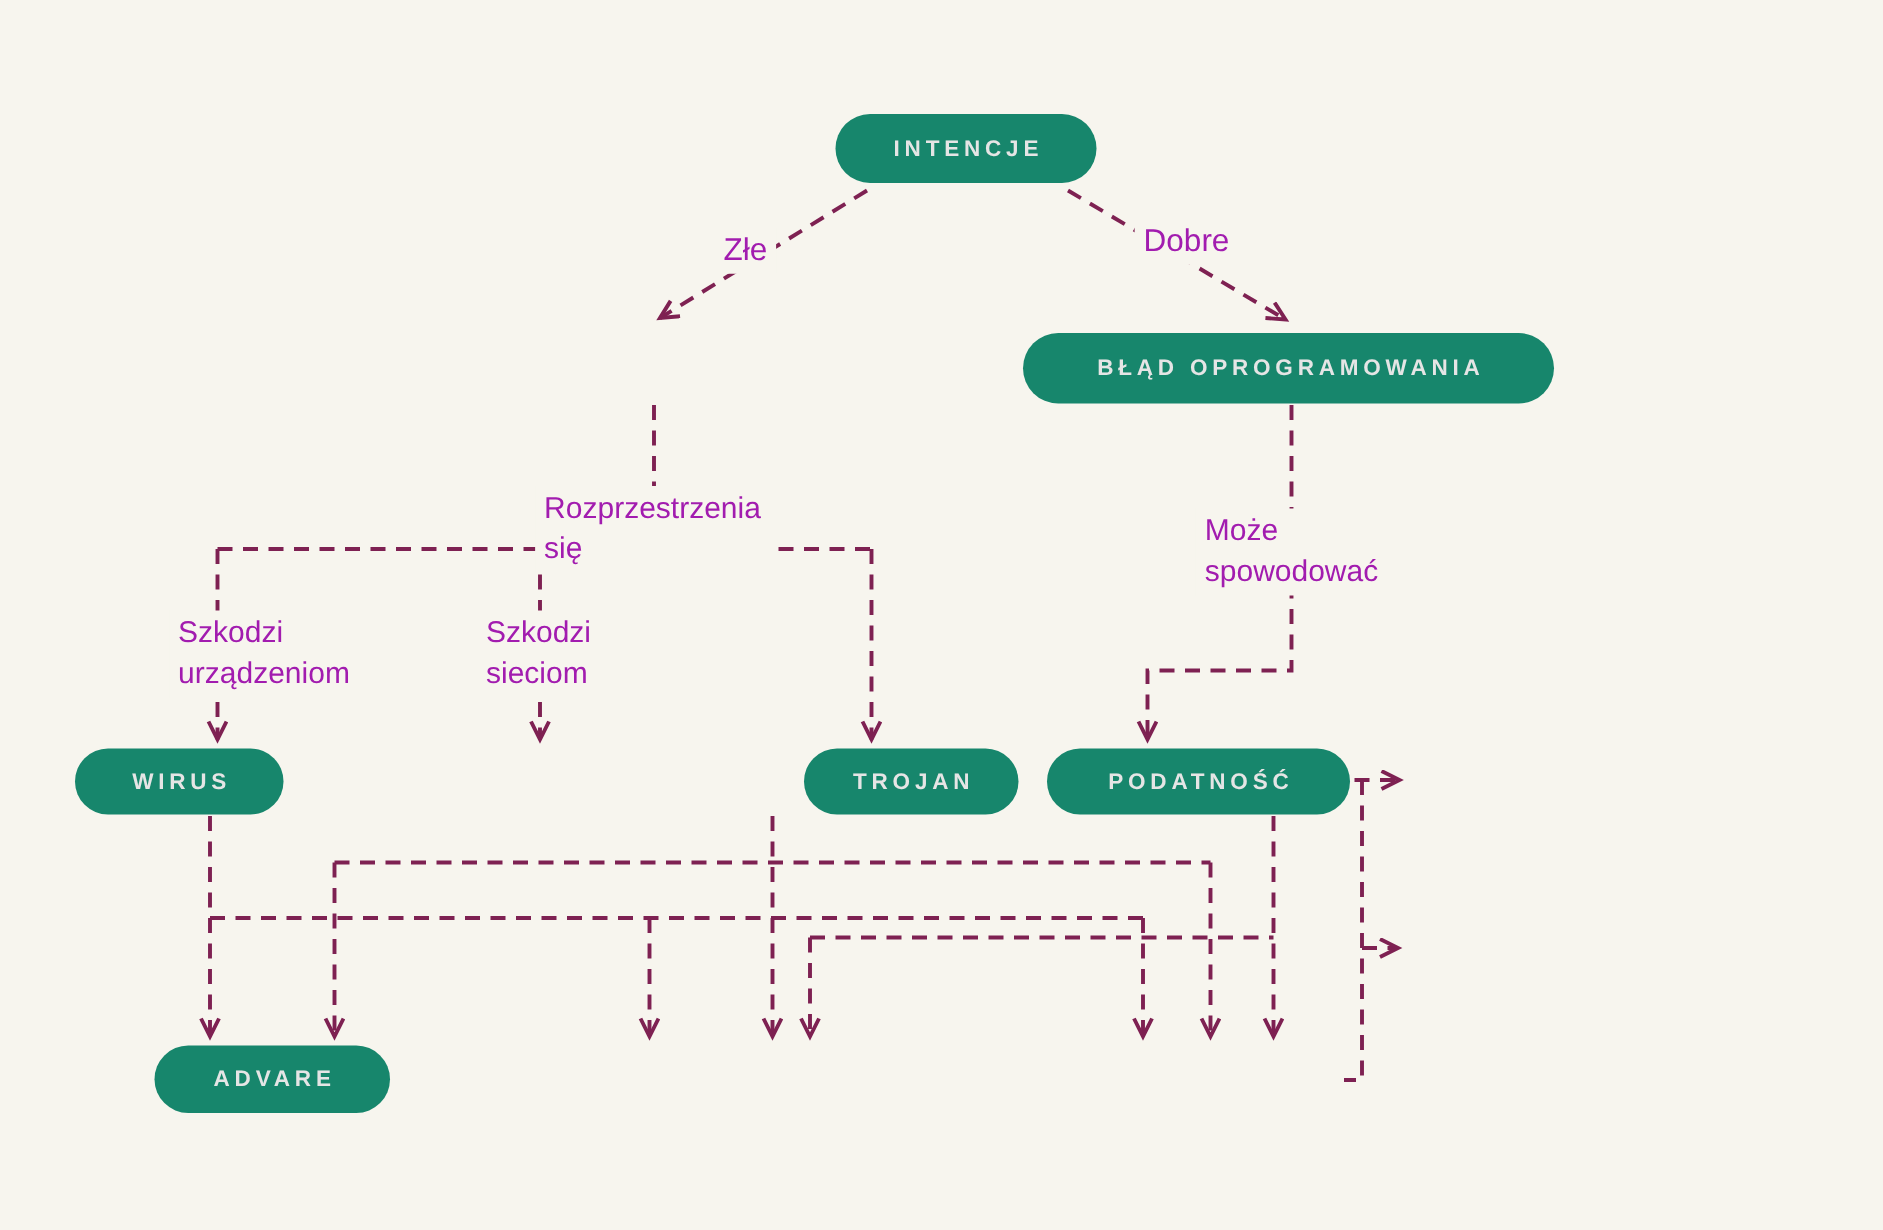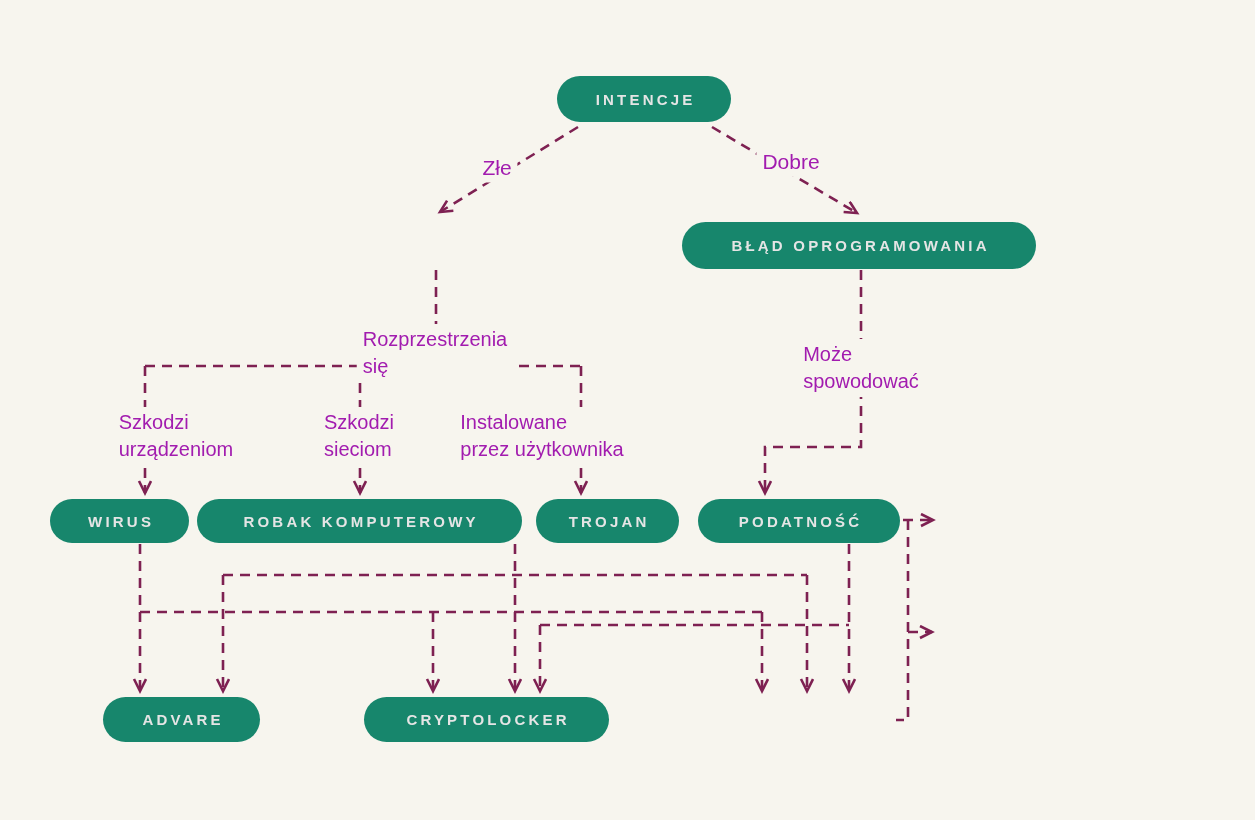--- a/index.html
+++ b/index.html
@@ -125,31 +125,25 @@
     <span>się</span>
   </div>
   <div class="edge-label" id="l-szkurz">
     <span>Szkodzi</span><br>
     <span>urządzeniom</span>
   </div>
   <div class="edge-label" id="l-szksie">
     <span>Szkodzi</span><br>
     <span>sieciom</span>
   </div>
-  <div class="edge-label" id="l-instal">
-    <span>Instalowane</span><br>
-    <span>przez użytkownika</span>
-  </div>
   <div class="edge-label" id="l-moze">
     <span>Może</span><br>
     <span>spowodować</span>
   </div>
 
   <div class="node" id="n-intencje">INTENCJE</div>
   <div class="node" id="n-blad">BŁĄD OPROGRAMOWANIA</div>
   <div class="node" id="n-wirus">WIRUS</div>
-  <div class="node" id="n-robak">ROBAK KOMPUTEROWY</div>
   <div class="node" id="n-trojan">TROJAN</div>
   <div class="node" id="n-podatnosc">PODATNOŚĆ</div>
   <div class="node" id="n-advare">ADVARE</div>
-  <div class="node" id="n-cryptolocker">CRYPTOLOCKER</div>
 
 </div>
 
 </body></html>

